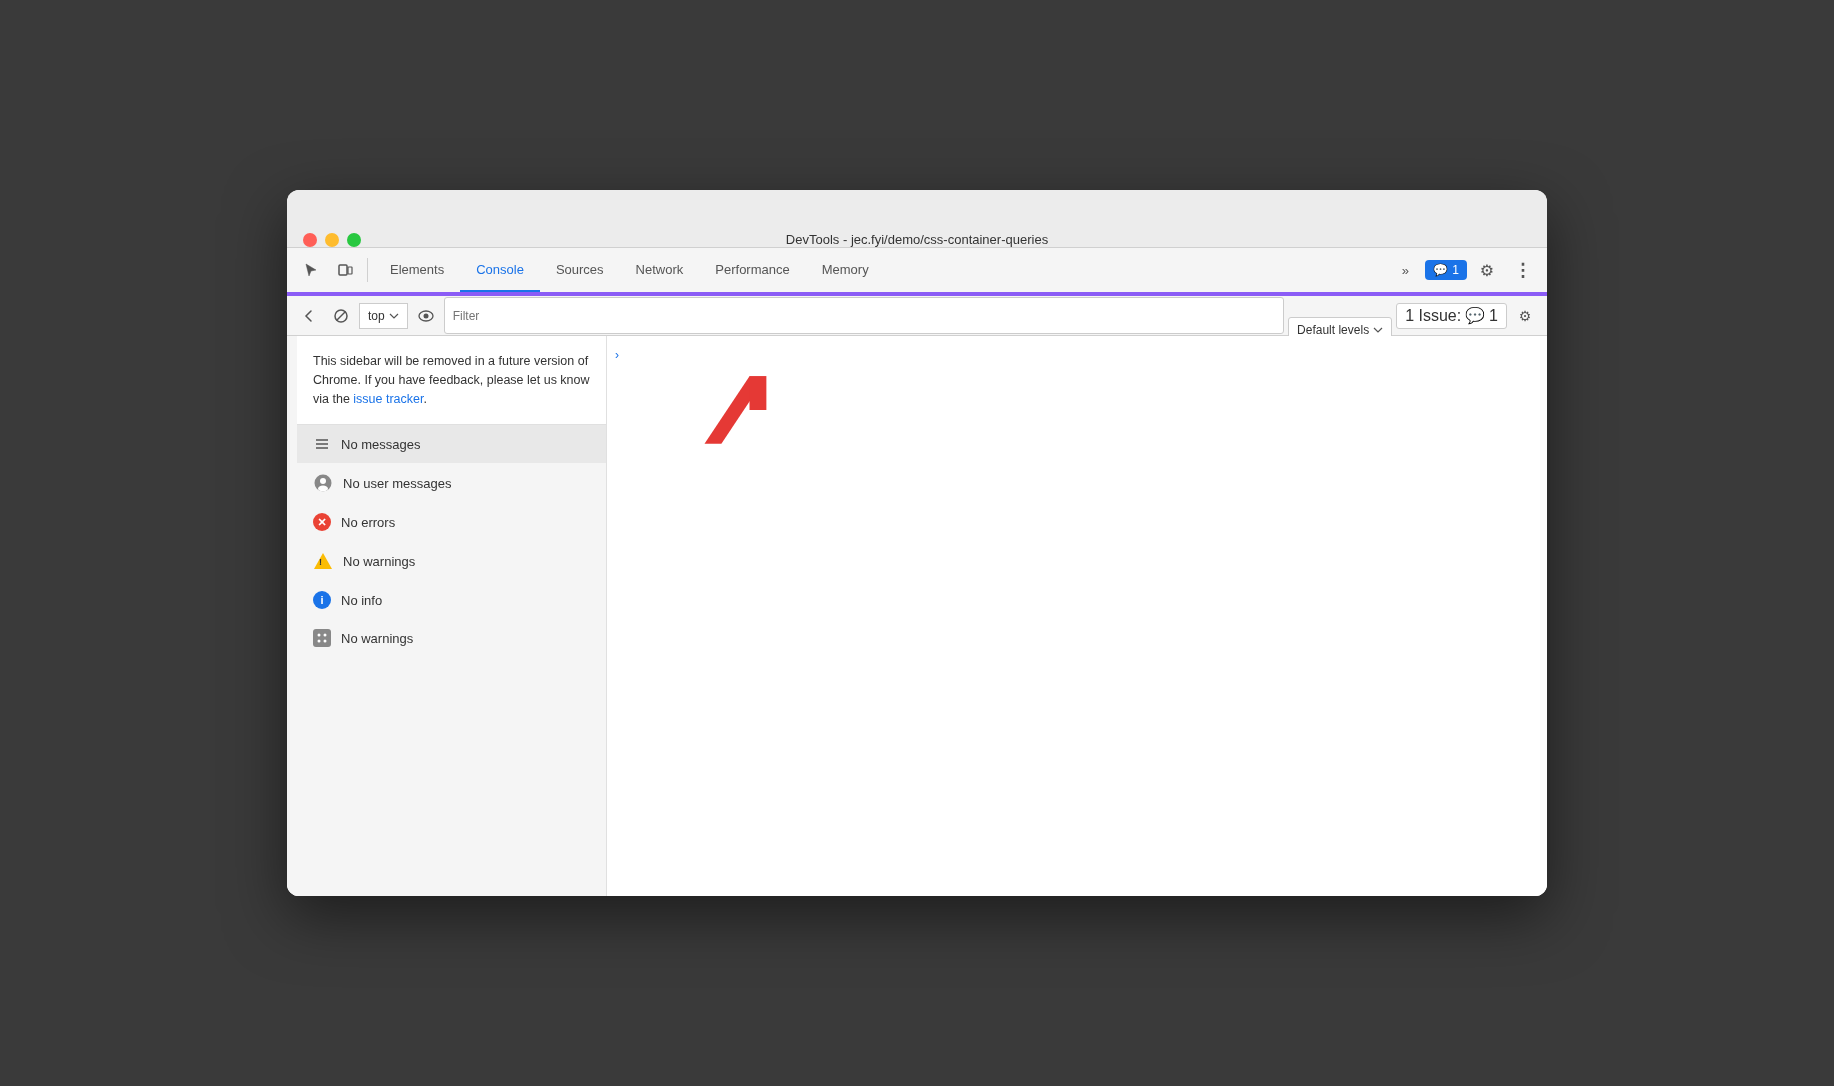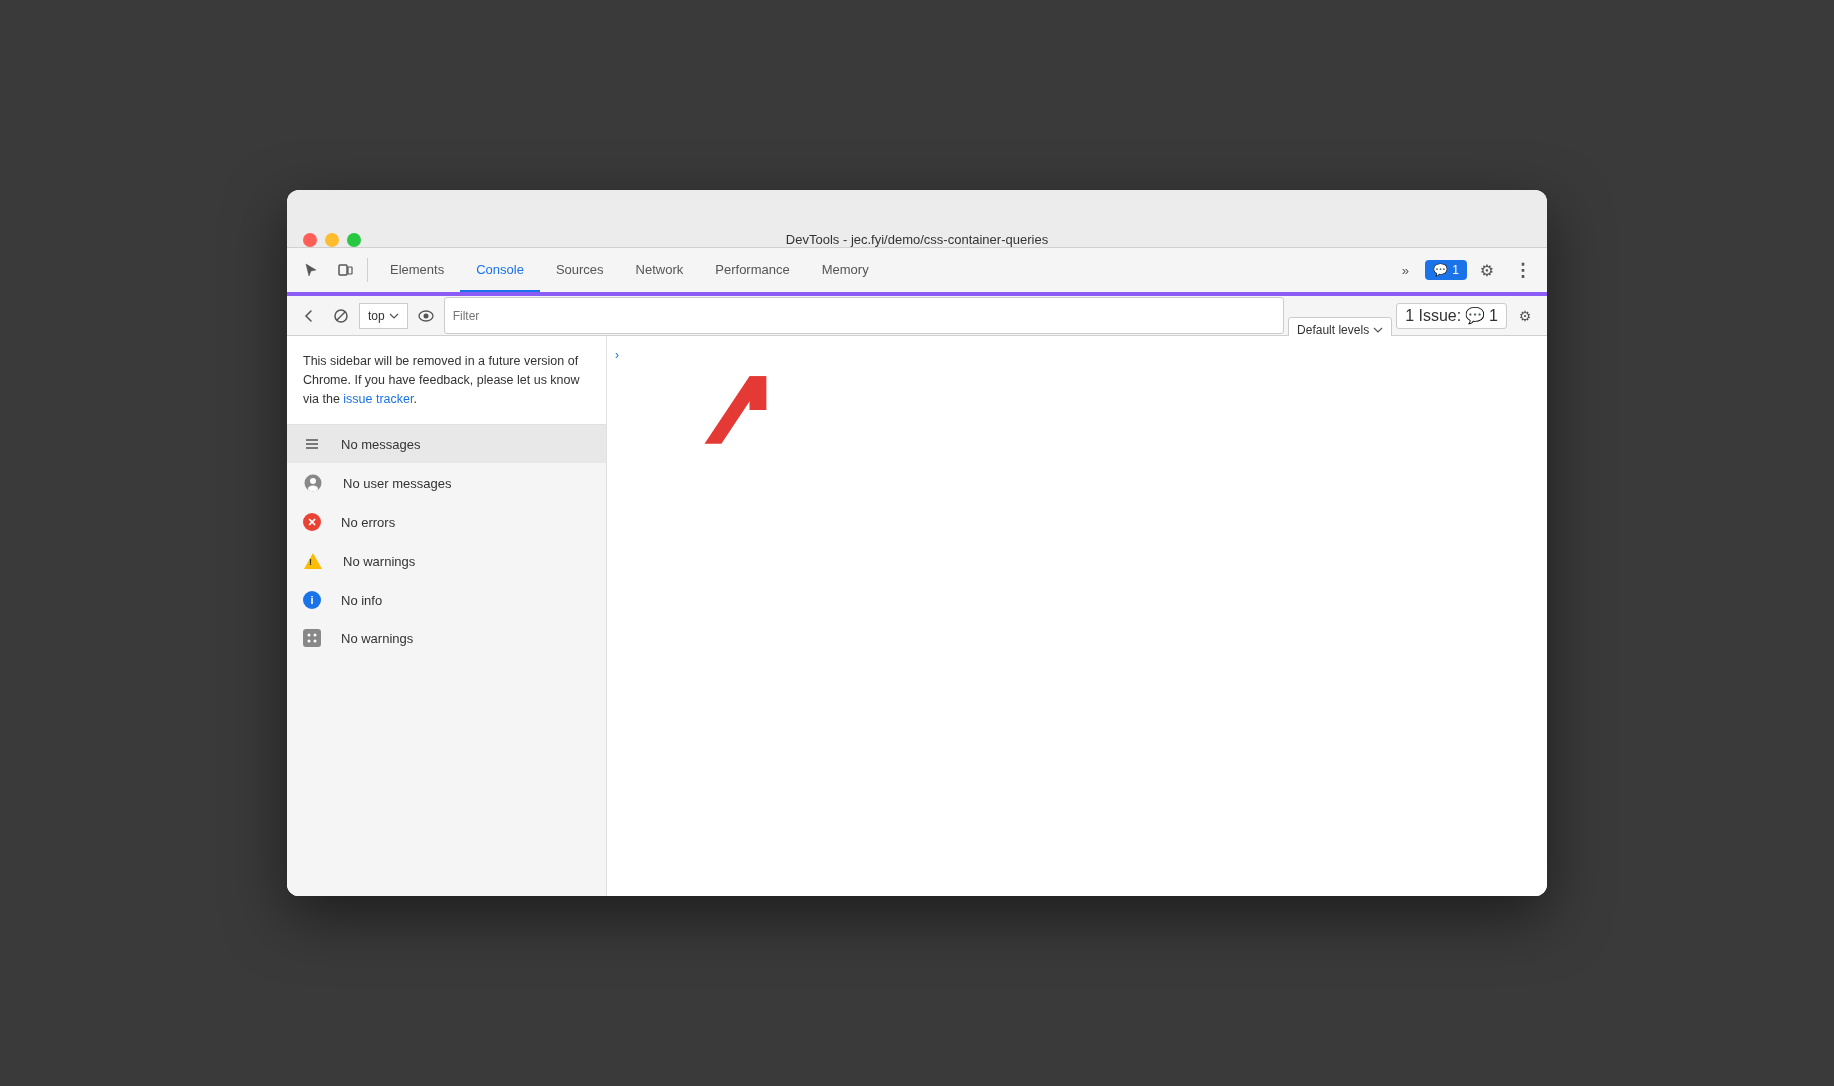--- a/index.html
+++ b/index.html
@@ -193,41 +193,42 @@
       background: white;
     }
     .sidebar {
       width: 320px;
       min-width: 320px;
       border-right: 1px solid #e0e0e0;
       background: #f5f5f5;
       display: flex;
       flex-direction: column;
       overflow: hidden;
+      padding-left: 10px;
     }
     .sidebar-notice {
       padding: 16px;
       font-size: 12.5px;
       color: #333;
       line-height: 1.5;
       border-bottom: 1px solid #e0e0e0;
       background: white;
     }
     .sidebar-notice a {
       color: #1a73e8;
       text-decoration: none;
     }
     .filter-list {
       flex: 1;
       overflow-y: auto;
     }
     .filter-item {
       display: flex;
       align-items: center;
-      gap: 20px;
+      gap: 10px;
       padding: 10px 16px;
       font-size: 13px;
       color: #333;
       cursor: pointer;
     }
     .filter-item.active { background: #e8e8e8; }
     .filter-icon {
       width: 20px;
       height: 20px;
       display: flex;

